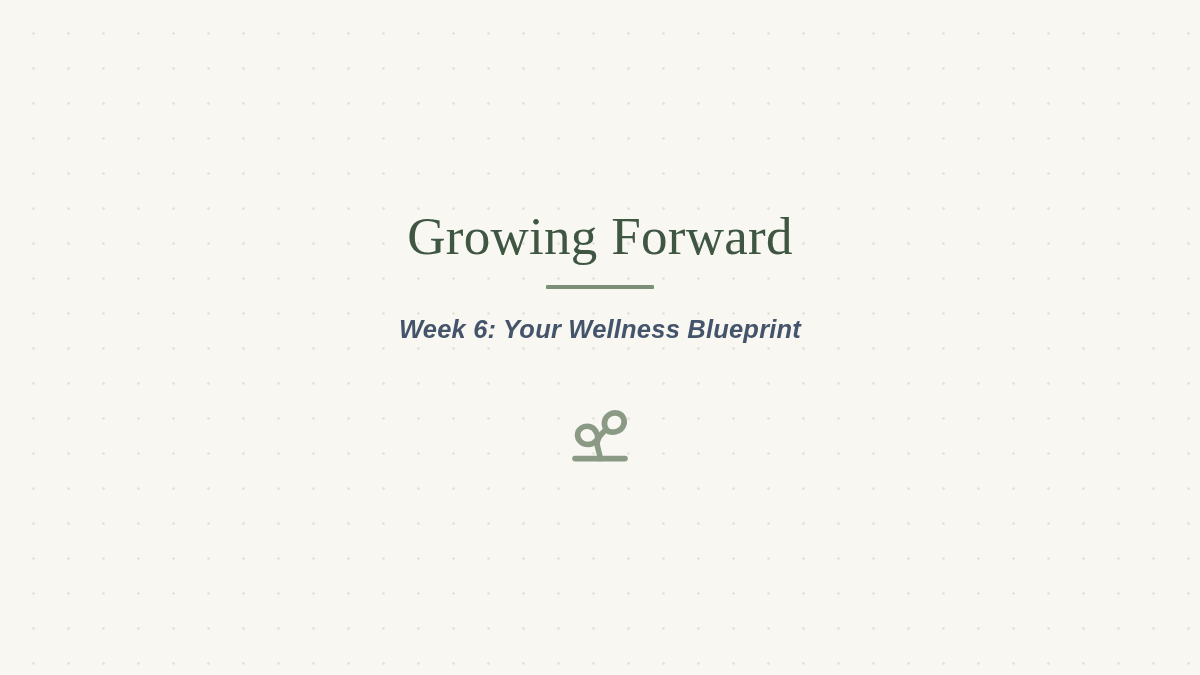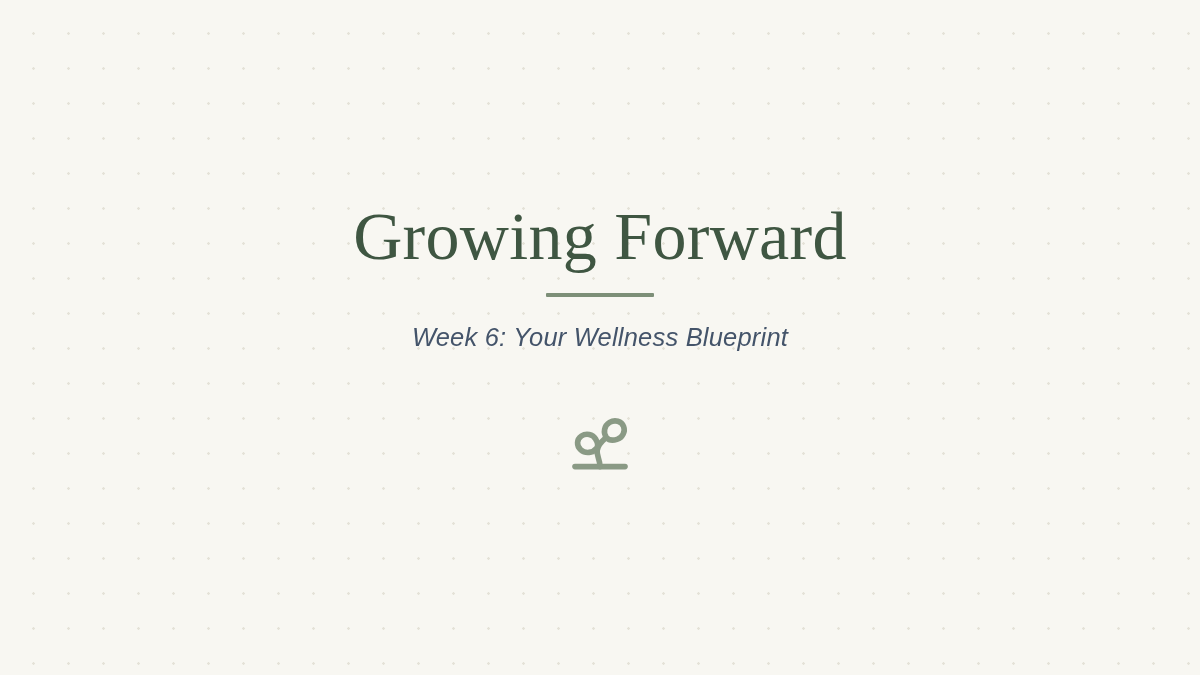--- a/index.html
+++ b/index.html
@@ -39,21 +39,21 @@
     inset: 0;
     display: flex;
     flex-direction: column;
     align-items: center;
     justify-content: center;
     text-align: center;
   }
 
   .title {
     font-family: "Liberation Serif", "DejaVu Serif", serif;
-    font-size: 68px;
+    font-size: 53px;
     font-weight: 400;
     line-height: 1.04;
     color: #3f5642;
     letter-spacing: 0.3px;
     margin: 0;
     white-space: nowrap;
   }
 
   .divider {
     width: 108px;
@@ -61,21 +61,21 @@
     background-color: #7d8f78;
     border-radius: 1px;
     margin-top: 21px;
     margin-bottom: 0;
   }
 
   .subtitle {
     font-family: "Liberation Sans", "DejaVu Sans", sans-serif;
     font-style: italic;
     font-size: 25.5px;
-    font-weight: 400;
+    font-weight: 700;
     color: #44546a;
     letter-spacing: 0.2px;
     margin: 16px;
     margin-top: 26px;
     white-space: nowrap;
   }
 
   .sprout-wrap {
     margin-top: 46px;
     width: 58px;

